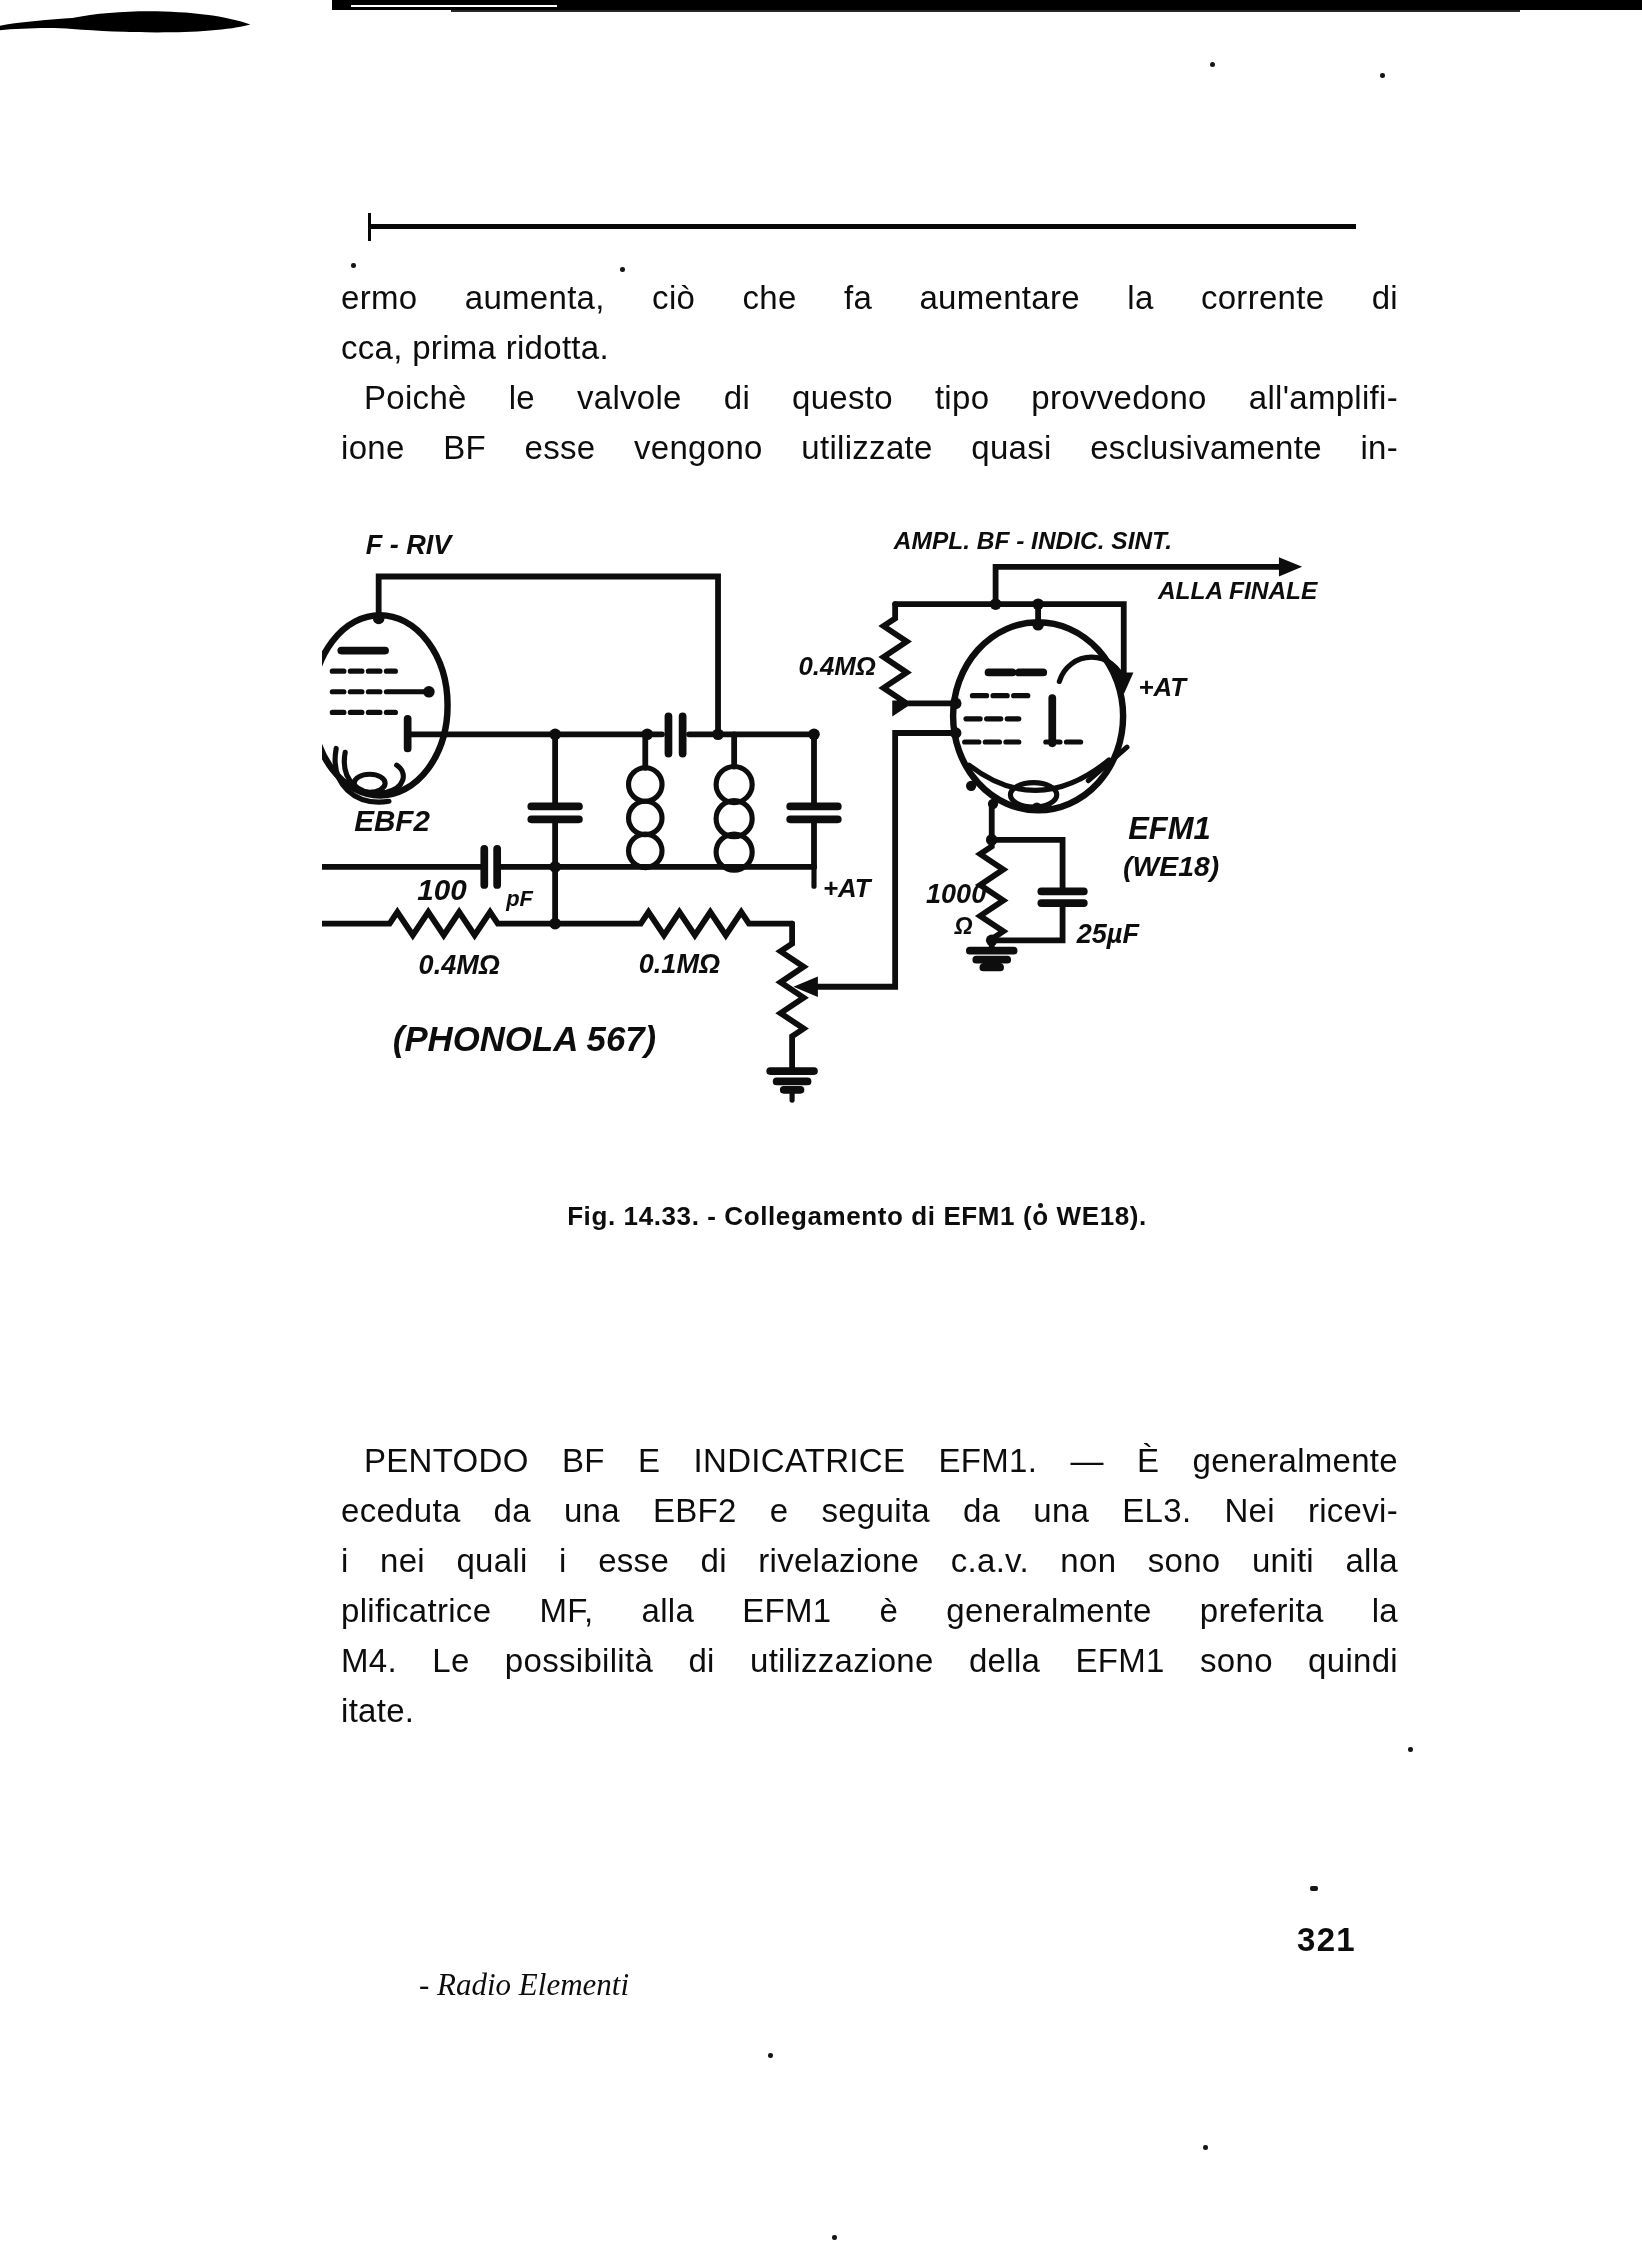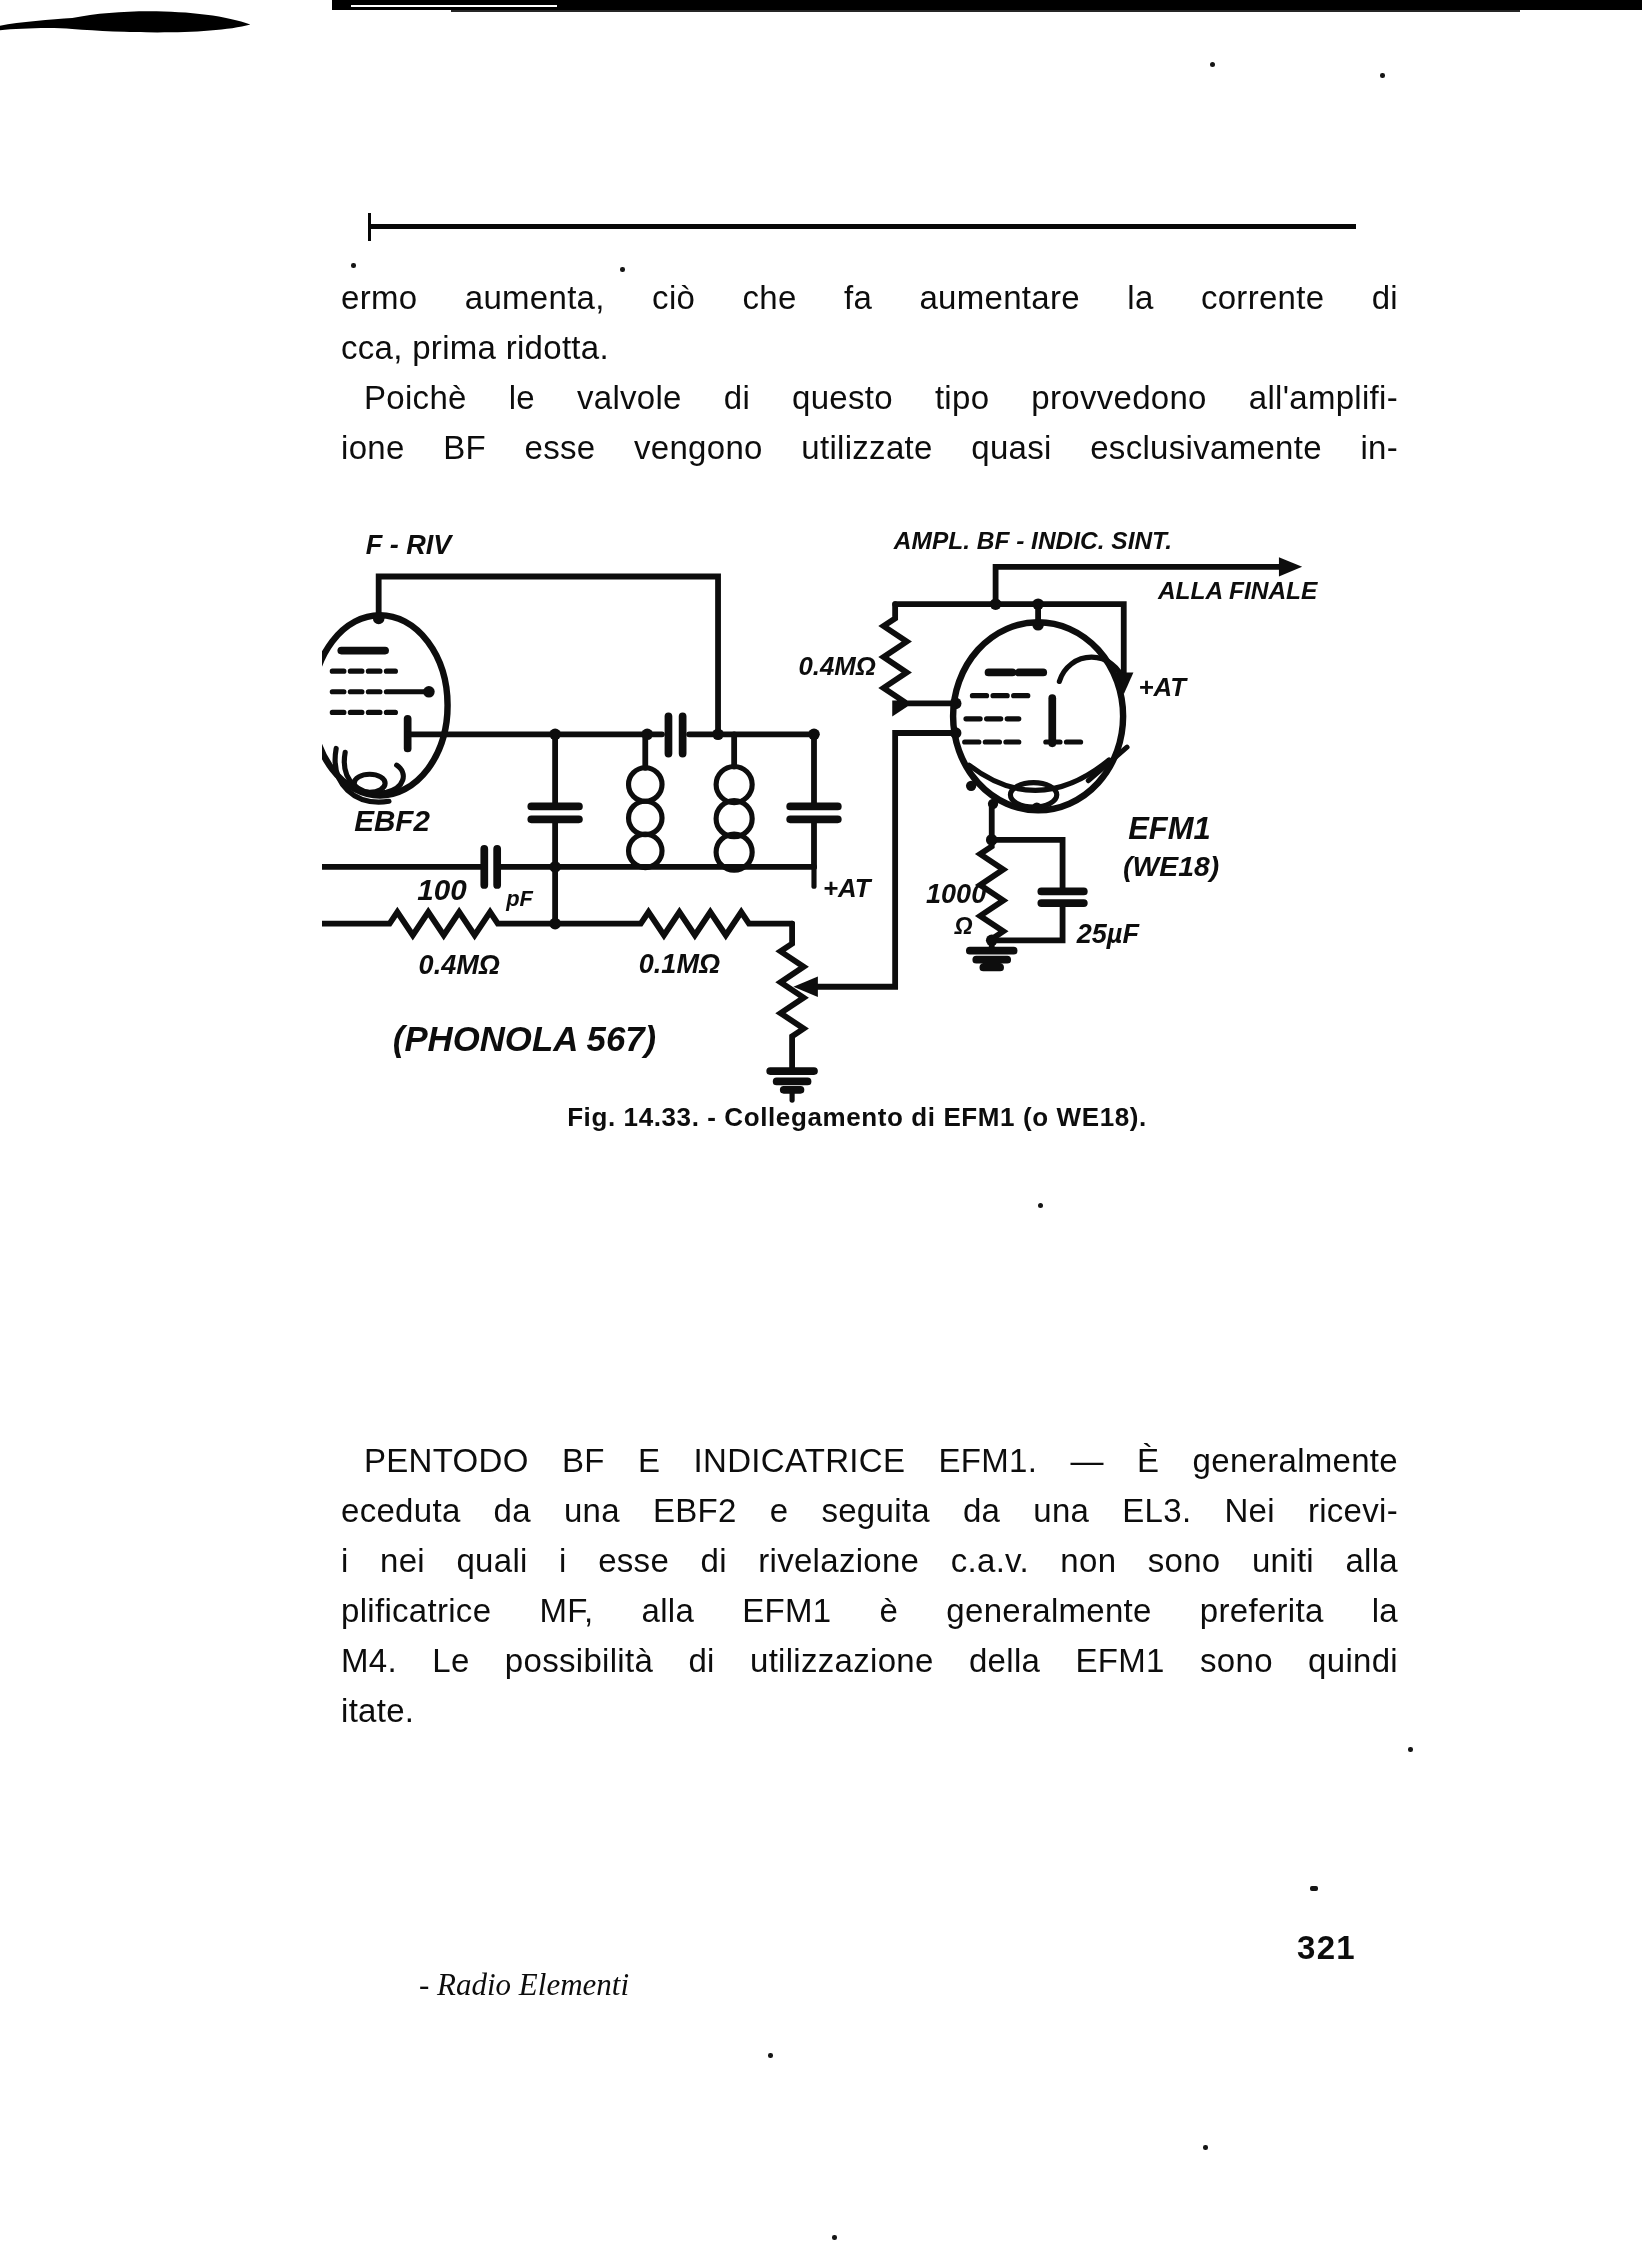--- a/index.html
+++ b/index.html
@@ -14,23 +14,23 @@
   
   #header{left:443px;top:166px;width:908px;font-size:30px;font-weight:bold;
           letter-spacing:4.5px;white-space:nowrap;}
   #header-rule{left:370px;top:224px;width:986px;height:5.2px;background:#070707;}
   #header-tick{left:368px;top:213px;width:3.2px;height:28px;background:#070707;}
   
   .para{left:341px;width:1057px;font-size:33px;line-height:50px;letter-spacing:0.3px;}
   .para .ln{height:50px;overflow:hidden;}
   .just{text-align:justify;text-align-last:justify;}
   .indent{padding-left:23px;}
-  #caption{left:451px;top:1102px;width:812px;text-align:center;font-size:26px;
+  #caption{left:451px;top:1201px;width:812px;text-align:center;font-size:26px;
            font-weight:bold;letter-spacing:0.6px;}
-  #pagenum{left:1297px;top:1921px;font-size:33px;font-weight:bold;letter-spacing:1.3px;margin-top:8px;}
+  #pagenum{left:1297px;top:1921px;font-size:33px;font-weight:bold;letter-spacing:1.3px;}
   #footer{left:419px;top:1967px;font-size:31px;font-style:italic;
           font-family:"Liberation Serif",serif;}
   
   #figure{left:322px;top:528px;width:1069px;height:609px;}
   svg .wire{stroke:#0d0d0d;stroke-width:9;fill:none;stroke-linecap:round;}
   svg .thin{stroke:#0d0d0d;stroke-width:8;fill:none;stroke-linecap:round;}
   svg .thick{stroke:#0d0d0d;stroke-width:12;fill:none;stroke-linecap:round;}
   svg .tube{stroke:#0d0d0d;stroke-width:10;fill:none;}
   svg .dot{fill:#0d0d0d;stroke:none;}
   svg .arrow{fill:#0d0d0d;stroke:none;}

